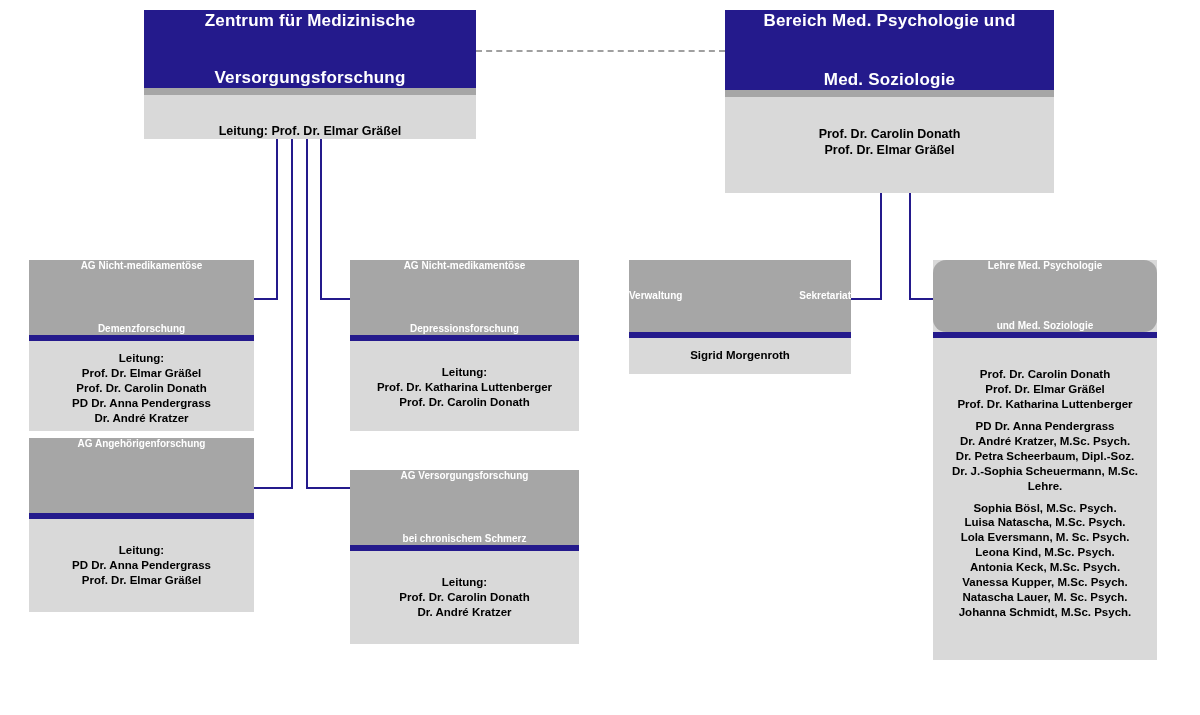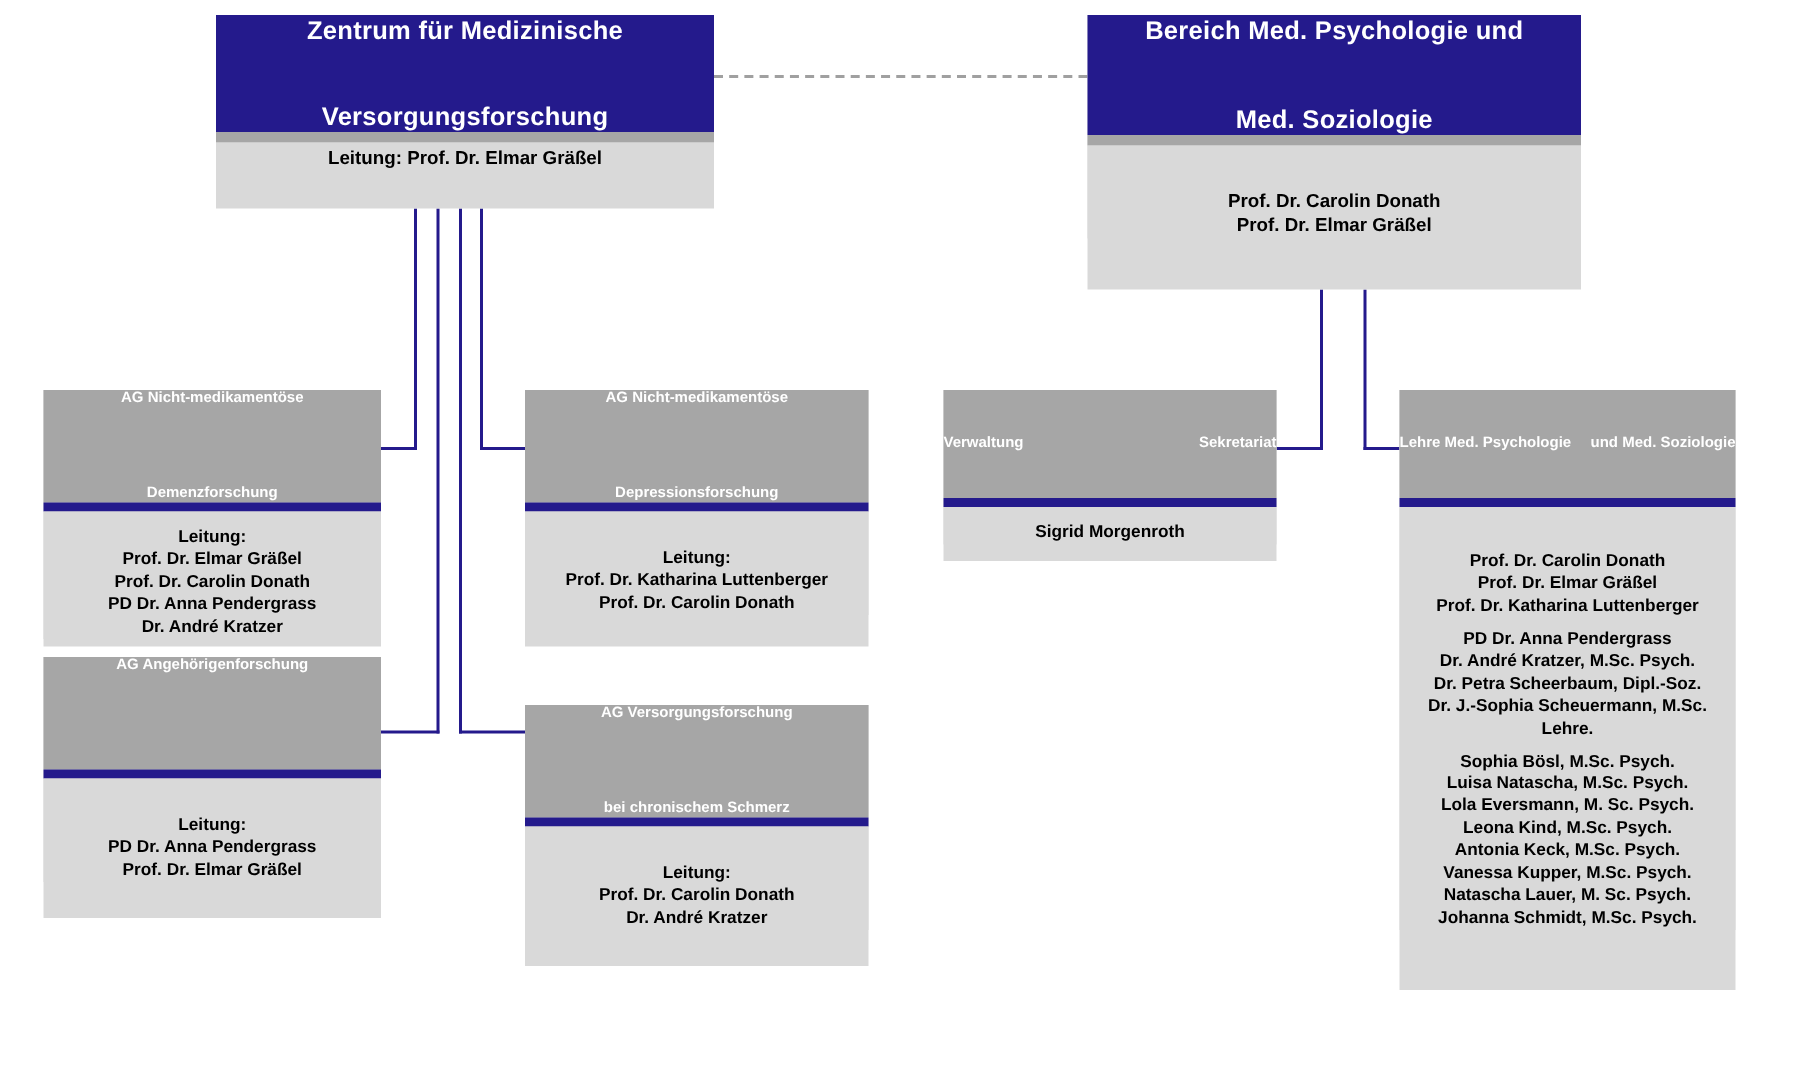--- a/index.html
+++ b/index.html
@@ -113,21 +113,21 @@
   <div class="vline" style="left:909px; top:193px; height:107px;"></div>
   <div class="hline" style="left:851px; top:298px; width:31px;"></div>
   <div class="hline" style="left:909px; top:298px; width:24px;"></div>
 
   <div class="box navy" style="left:144px; top:10px; width:332px; height:129px;">
     <div class="box-head" style="height:78px; flex-direction:column;">
       <div>Zentrum für Medizinische</div>
       <div>Versorgungsforschung</div>
     </div>
     <div class="rule"></div>
-    <div class="box-body body-lines" style="padding-top:2px;">
+    <div class="box-body body-lines" style="padding-top:28px;">
       <p>Leitung: Prof. Dr. Elmar Gräßel</p>
     </div>
   </div>
 
   <div class="box navy" style="left:725px; top:10px; width:329px; height:183px;">
     <div class="box-head" style="height:80px; flex-direction:column;">
       <div>Bereich Med. Psychologie und</div>
       <div>Med. Soziologie</div>
     </div>
     <div class="rule"></div>
@@ -195,21 +195,21 @@
       <div>Verwaltung</div>
       <div>Sekretariat</div>
     </div>
     <div class="rule"></div>
     <div class="box-body body-lines" style="padding-top:10px;">
       <p>Sigrid Morgenroth</p>
     </div>
   </div>
 
   <div class="box unit" style="left:933px; top:260px; width:224px; height:400px;">
-    <div class="box-head" style="height:72px; flex-direction:row;">
+    <div class="box-head" style="height:72px; flex-direction:column;border-radius:13px;">
       <div>Lehre Med. Psychologie</div>
       <div>und Med. Soziologie</div>
     </div>
     <div class="rule"></div>
     <div class="box-body body-lines" style="padding-top:29px; padding-left:4px; padding-right:4px;">
       <p>Prof. Dr. Carolin Donath</p>
       <p>Prof. Dr. Elmar Gräßel</p>
       <p>Prof. Dr. Katharina  Luttenberger</p>
       <p class="gap">PD Dr. Anna Pendergrass</p>
       <p>Dr. André Kratzer, M.Sc.  Psych.</p>

